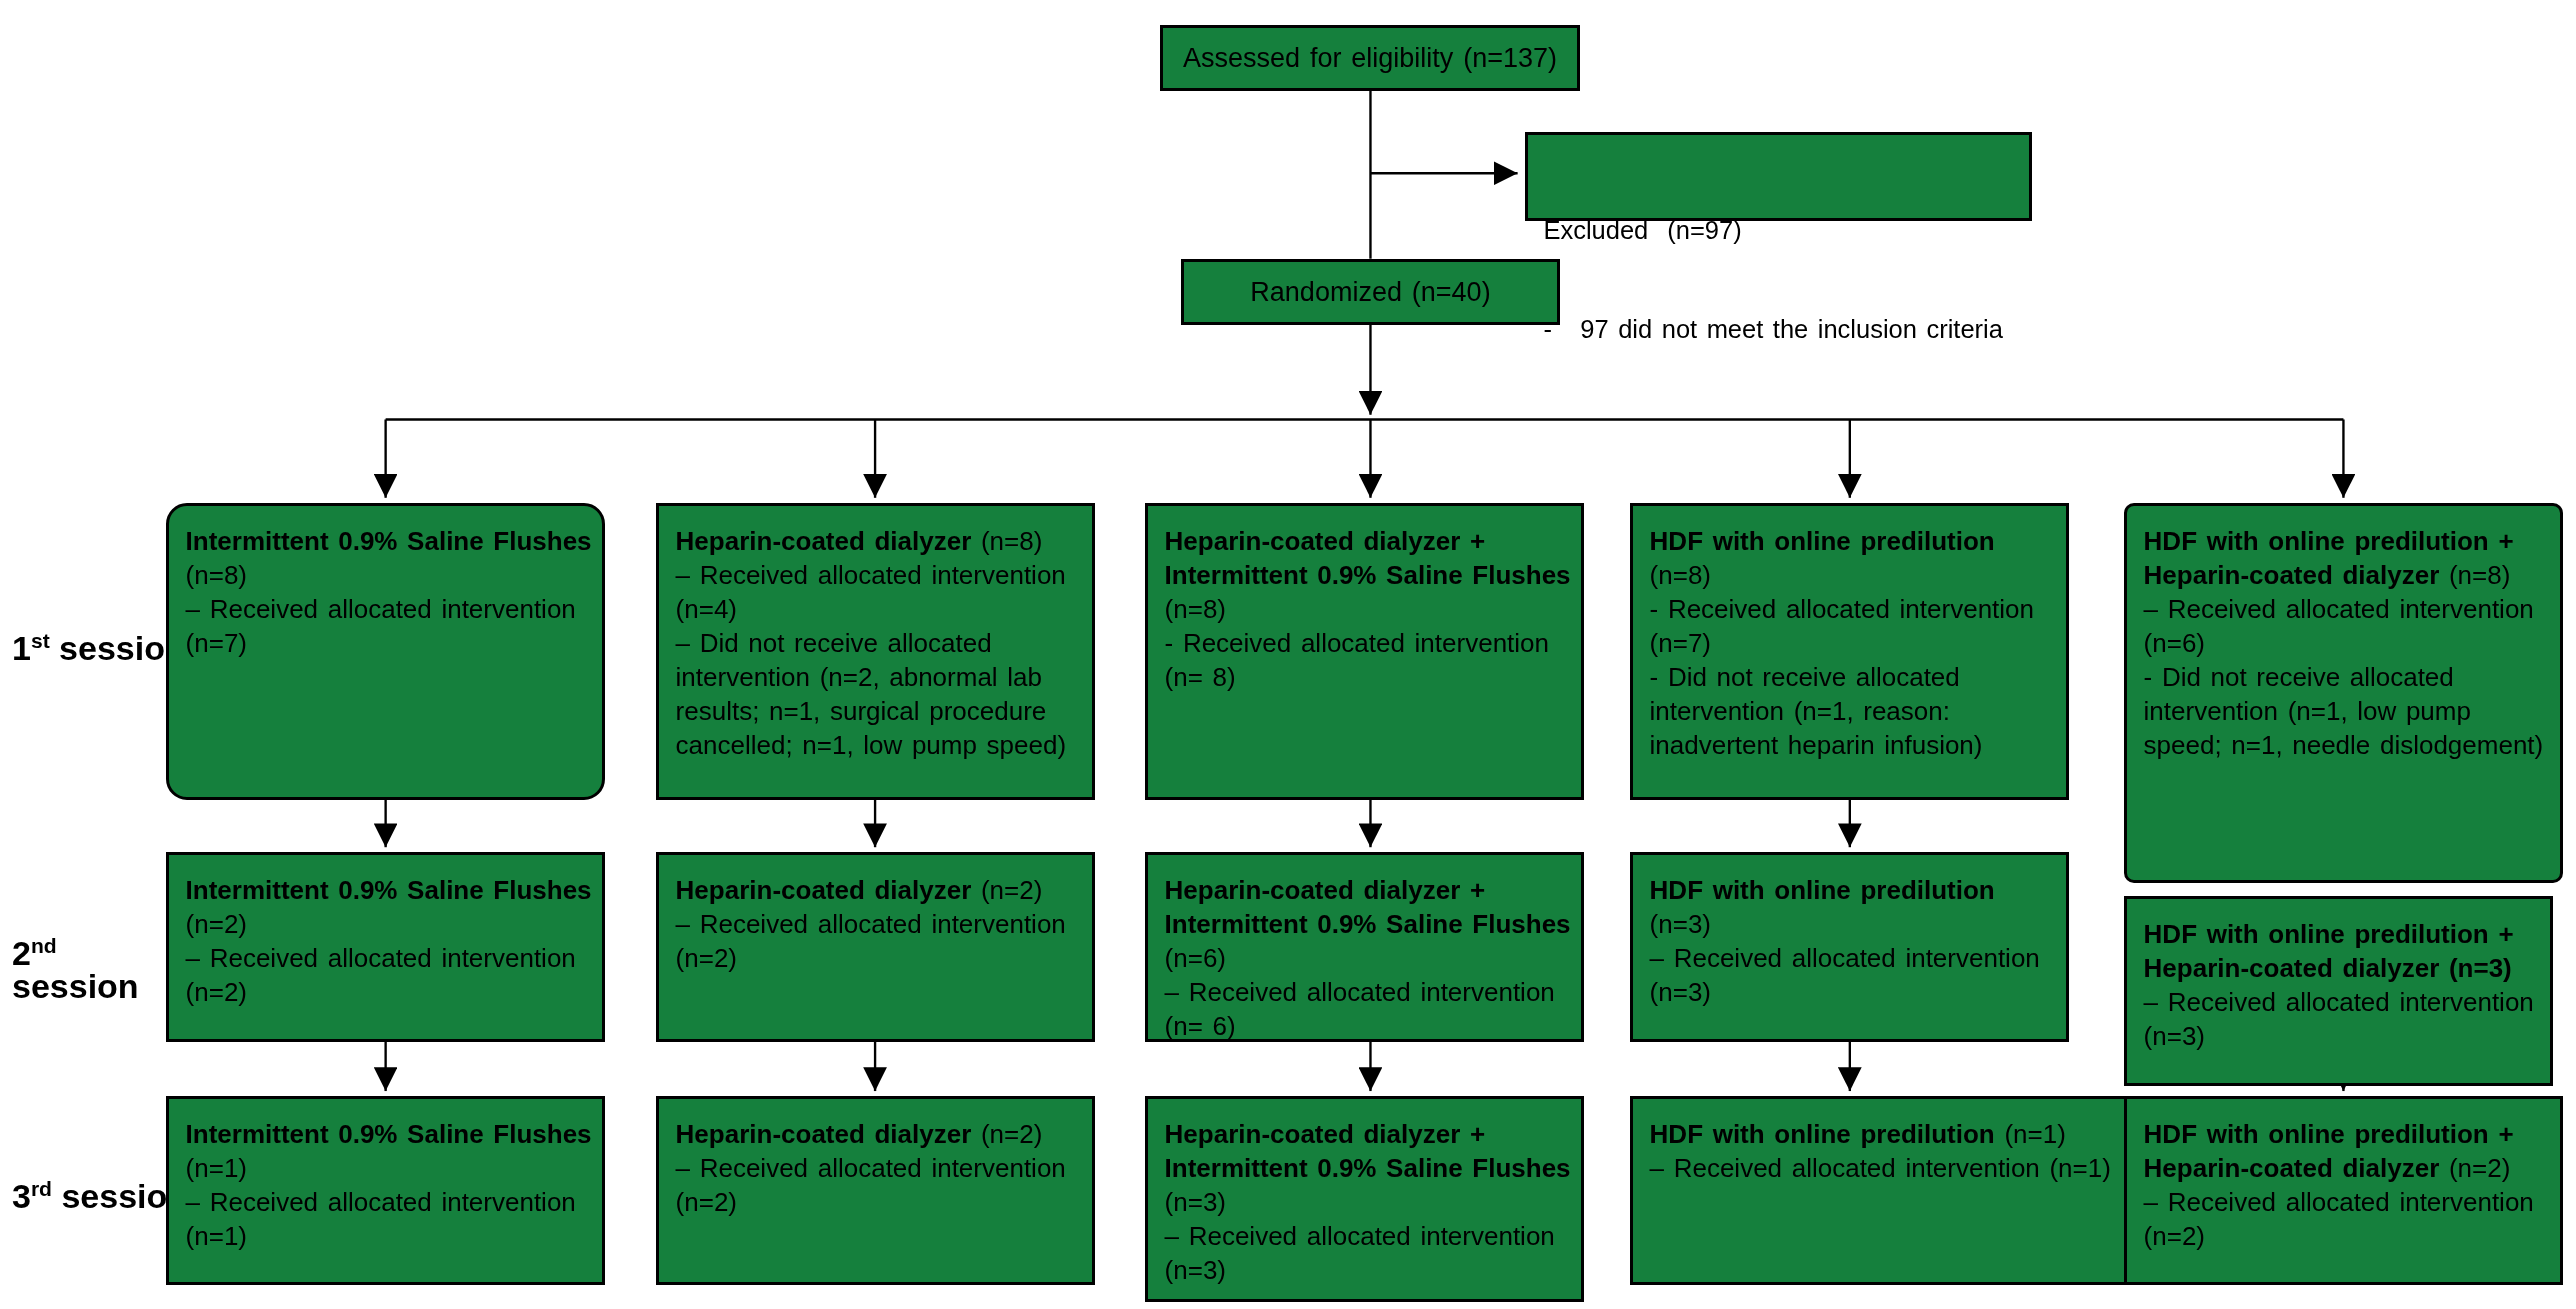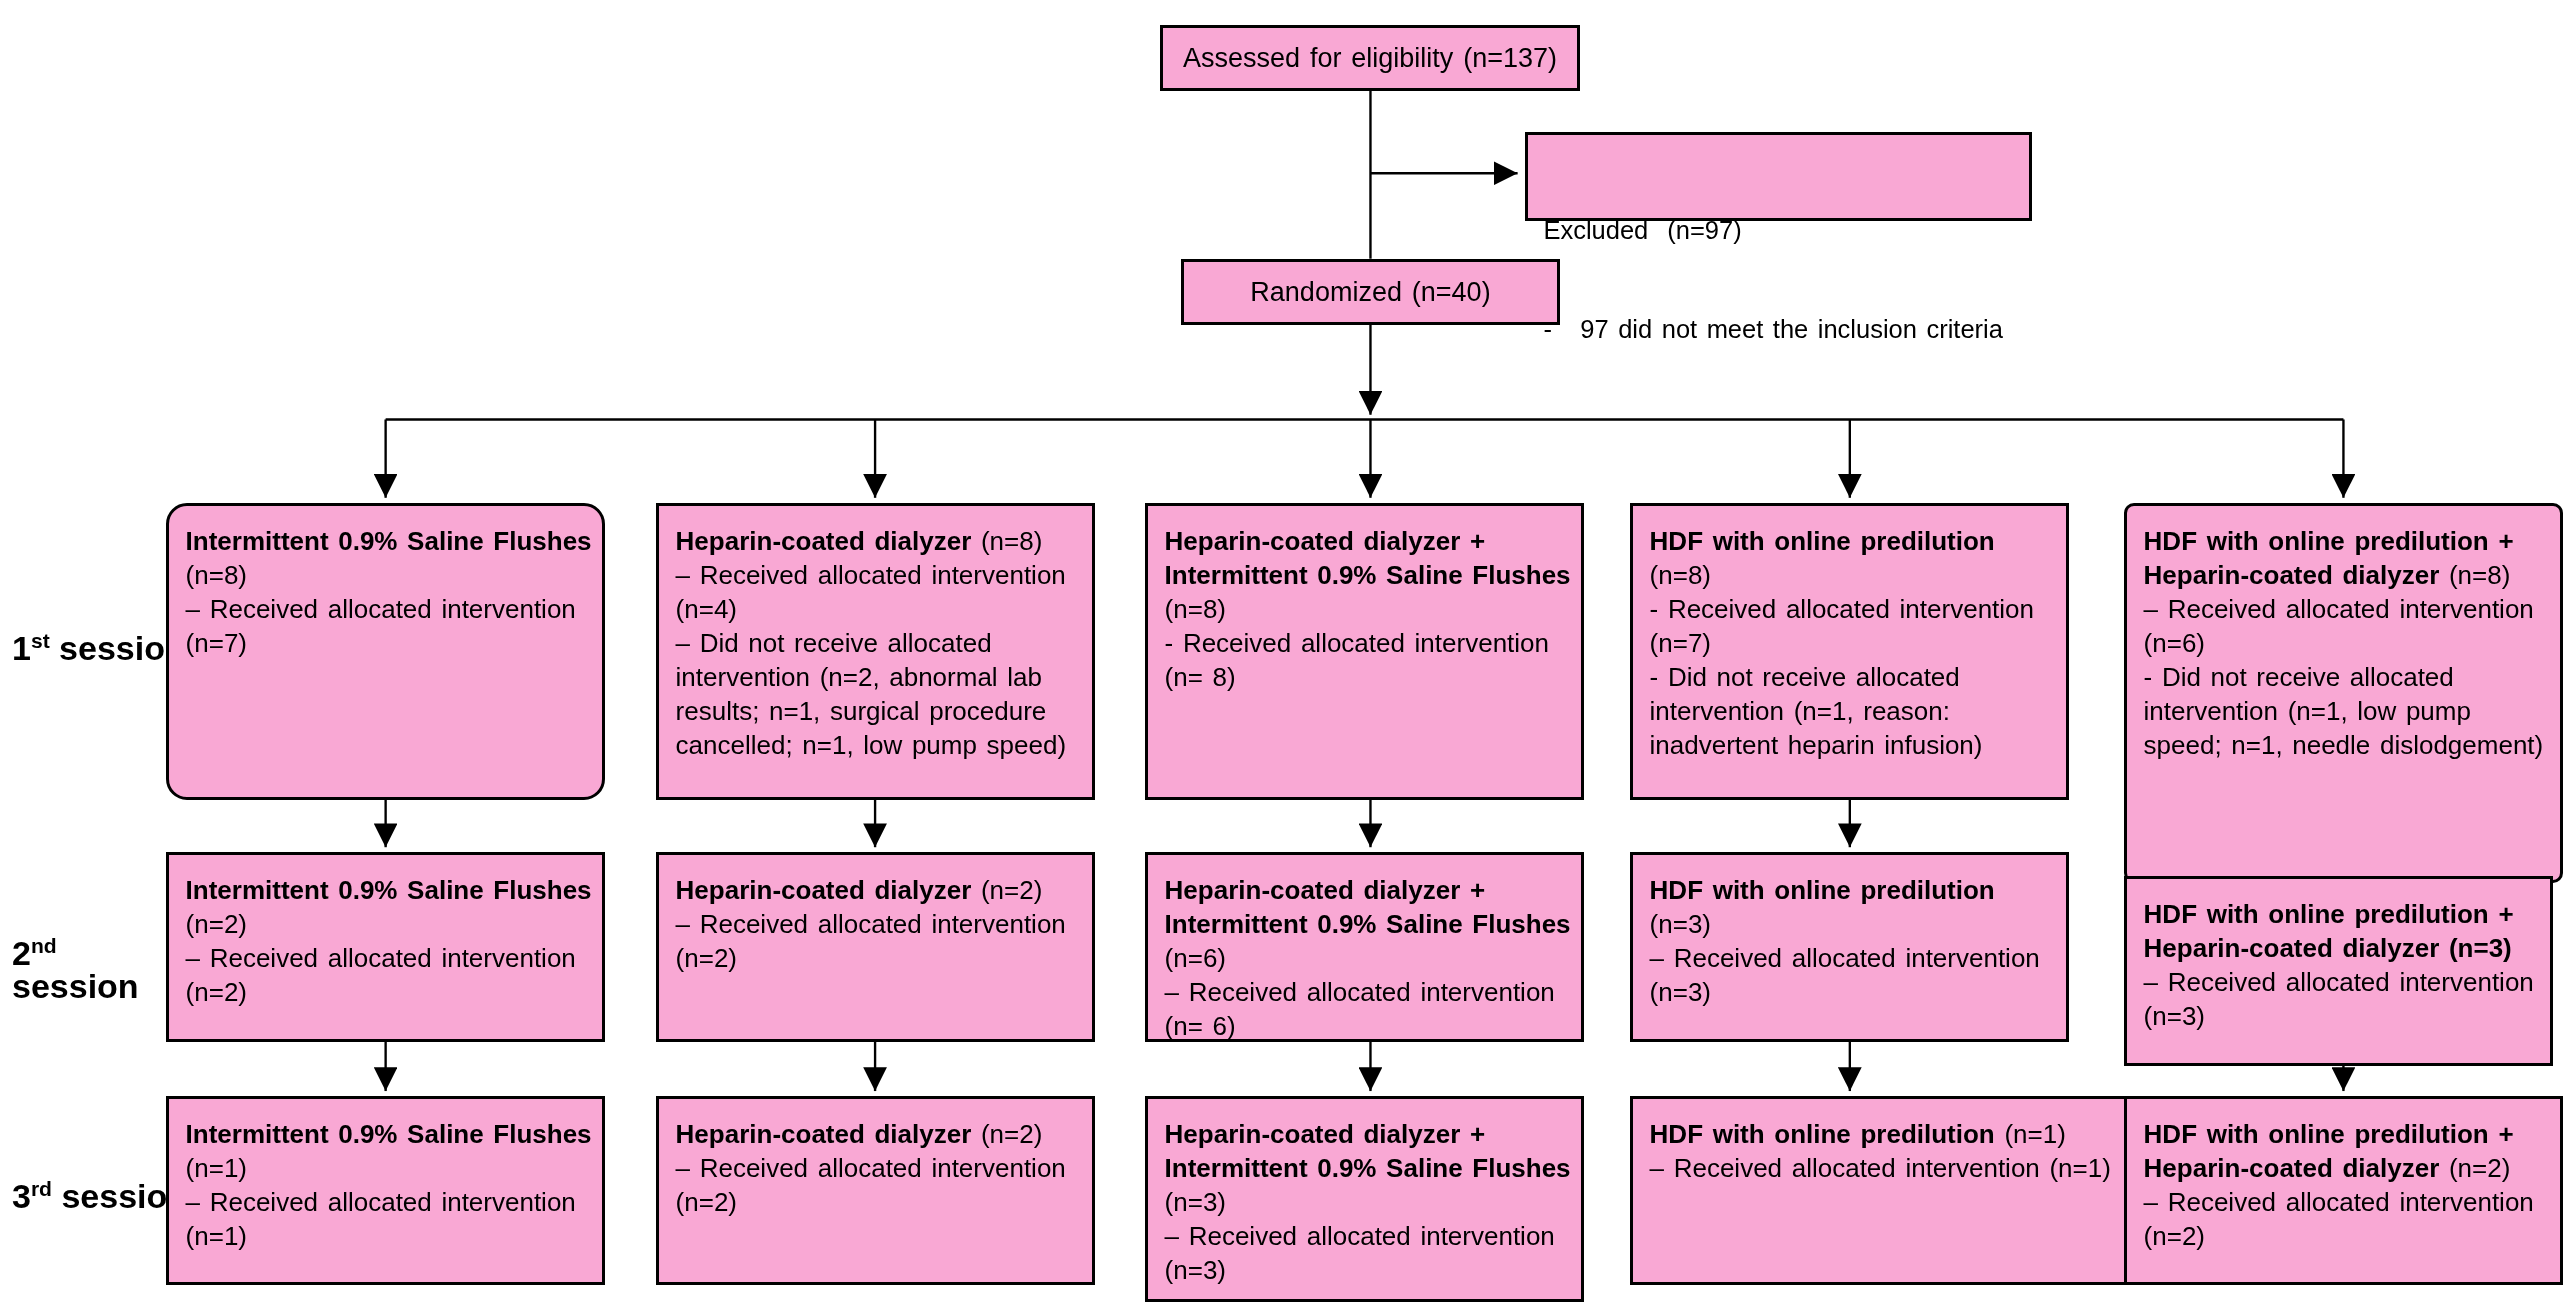--- a/index.html
+++ b/index.html
@@ -9,21 +9,21 @@
     background:#ffffff;
     font-family:"Liberation Sans", sans-serif;
     color:#000;
     overflow:hidden;
   }
   svg.connectors{position:absolute;left:0;top:0;width:2576px;height:1310px;}
   .node{
     position:absolute;
     box-sizing:border-box;
     border:3px solid #000;
-    background:#f9a8d4;
+    background:#15803d;
     font-size:26px;
     line-height:34px;
     word-spacing:2.4px;
     padding:18px 9.5px 9.5px 16.6px;
     text-align:left;
   }
   .node .b{font-weight:700;}
   .node .bl{font-weight:400;}
   .cbox{
     display:flex;align-items:center;justify-content:center;
@@ -141,21 +141,21 @@
   <div class="node" style="left:1145px;top:852px;width:439px;height:190px;">
     <span class="b">Heparin-coated dialyzer + Intermittent 0.9% Saline Flushes</span><span> (n=6)</span>
     <div class="bl">– Received allocated intervention (n= 6)</div>
   </div>
 
   <div class="node" style="left:1630px;top:852px;width:439px;height:190px;">
     <span class="b">HDF with online predilution</span><span> (n=3)</span>
     <div class="bl">– Received allocated intervention (n=3)</div>
   </div>
 
-  <div class="node" style="left:2124px;top:876px;width:429px;height:190px;">
+  <div class="node" style="left:2124px;top:896px;width:429px;height:190px;">
     <span class="b">HDF with online predilution + Heparin-coated dialyzer (n=3)</span><span></span>
     <div class="bl">– Received allocated intervention (n=3)</div>
   </div>
 
   <div class="node" style="left:166px;top:1096px;width:439px;height:189px;">
     <span class="b">Intermittent 0.9% Saline Flushes</span><span> (n=1)</span>
     <div class="bl">– Received allocated intervention (n=1)</div>
   </div>
 
   <div class="node" style="left:656px;top:1096px;width:439px;height:189px;">

